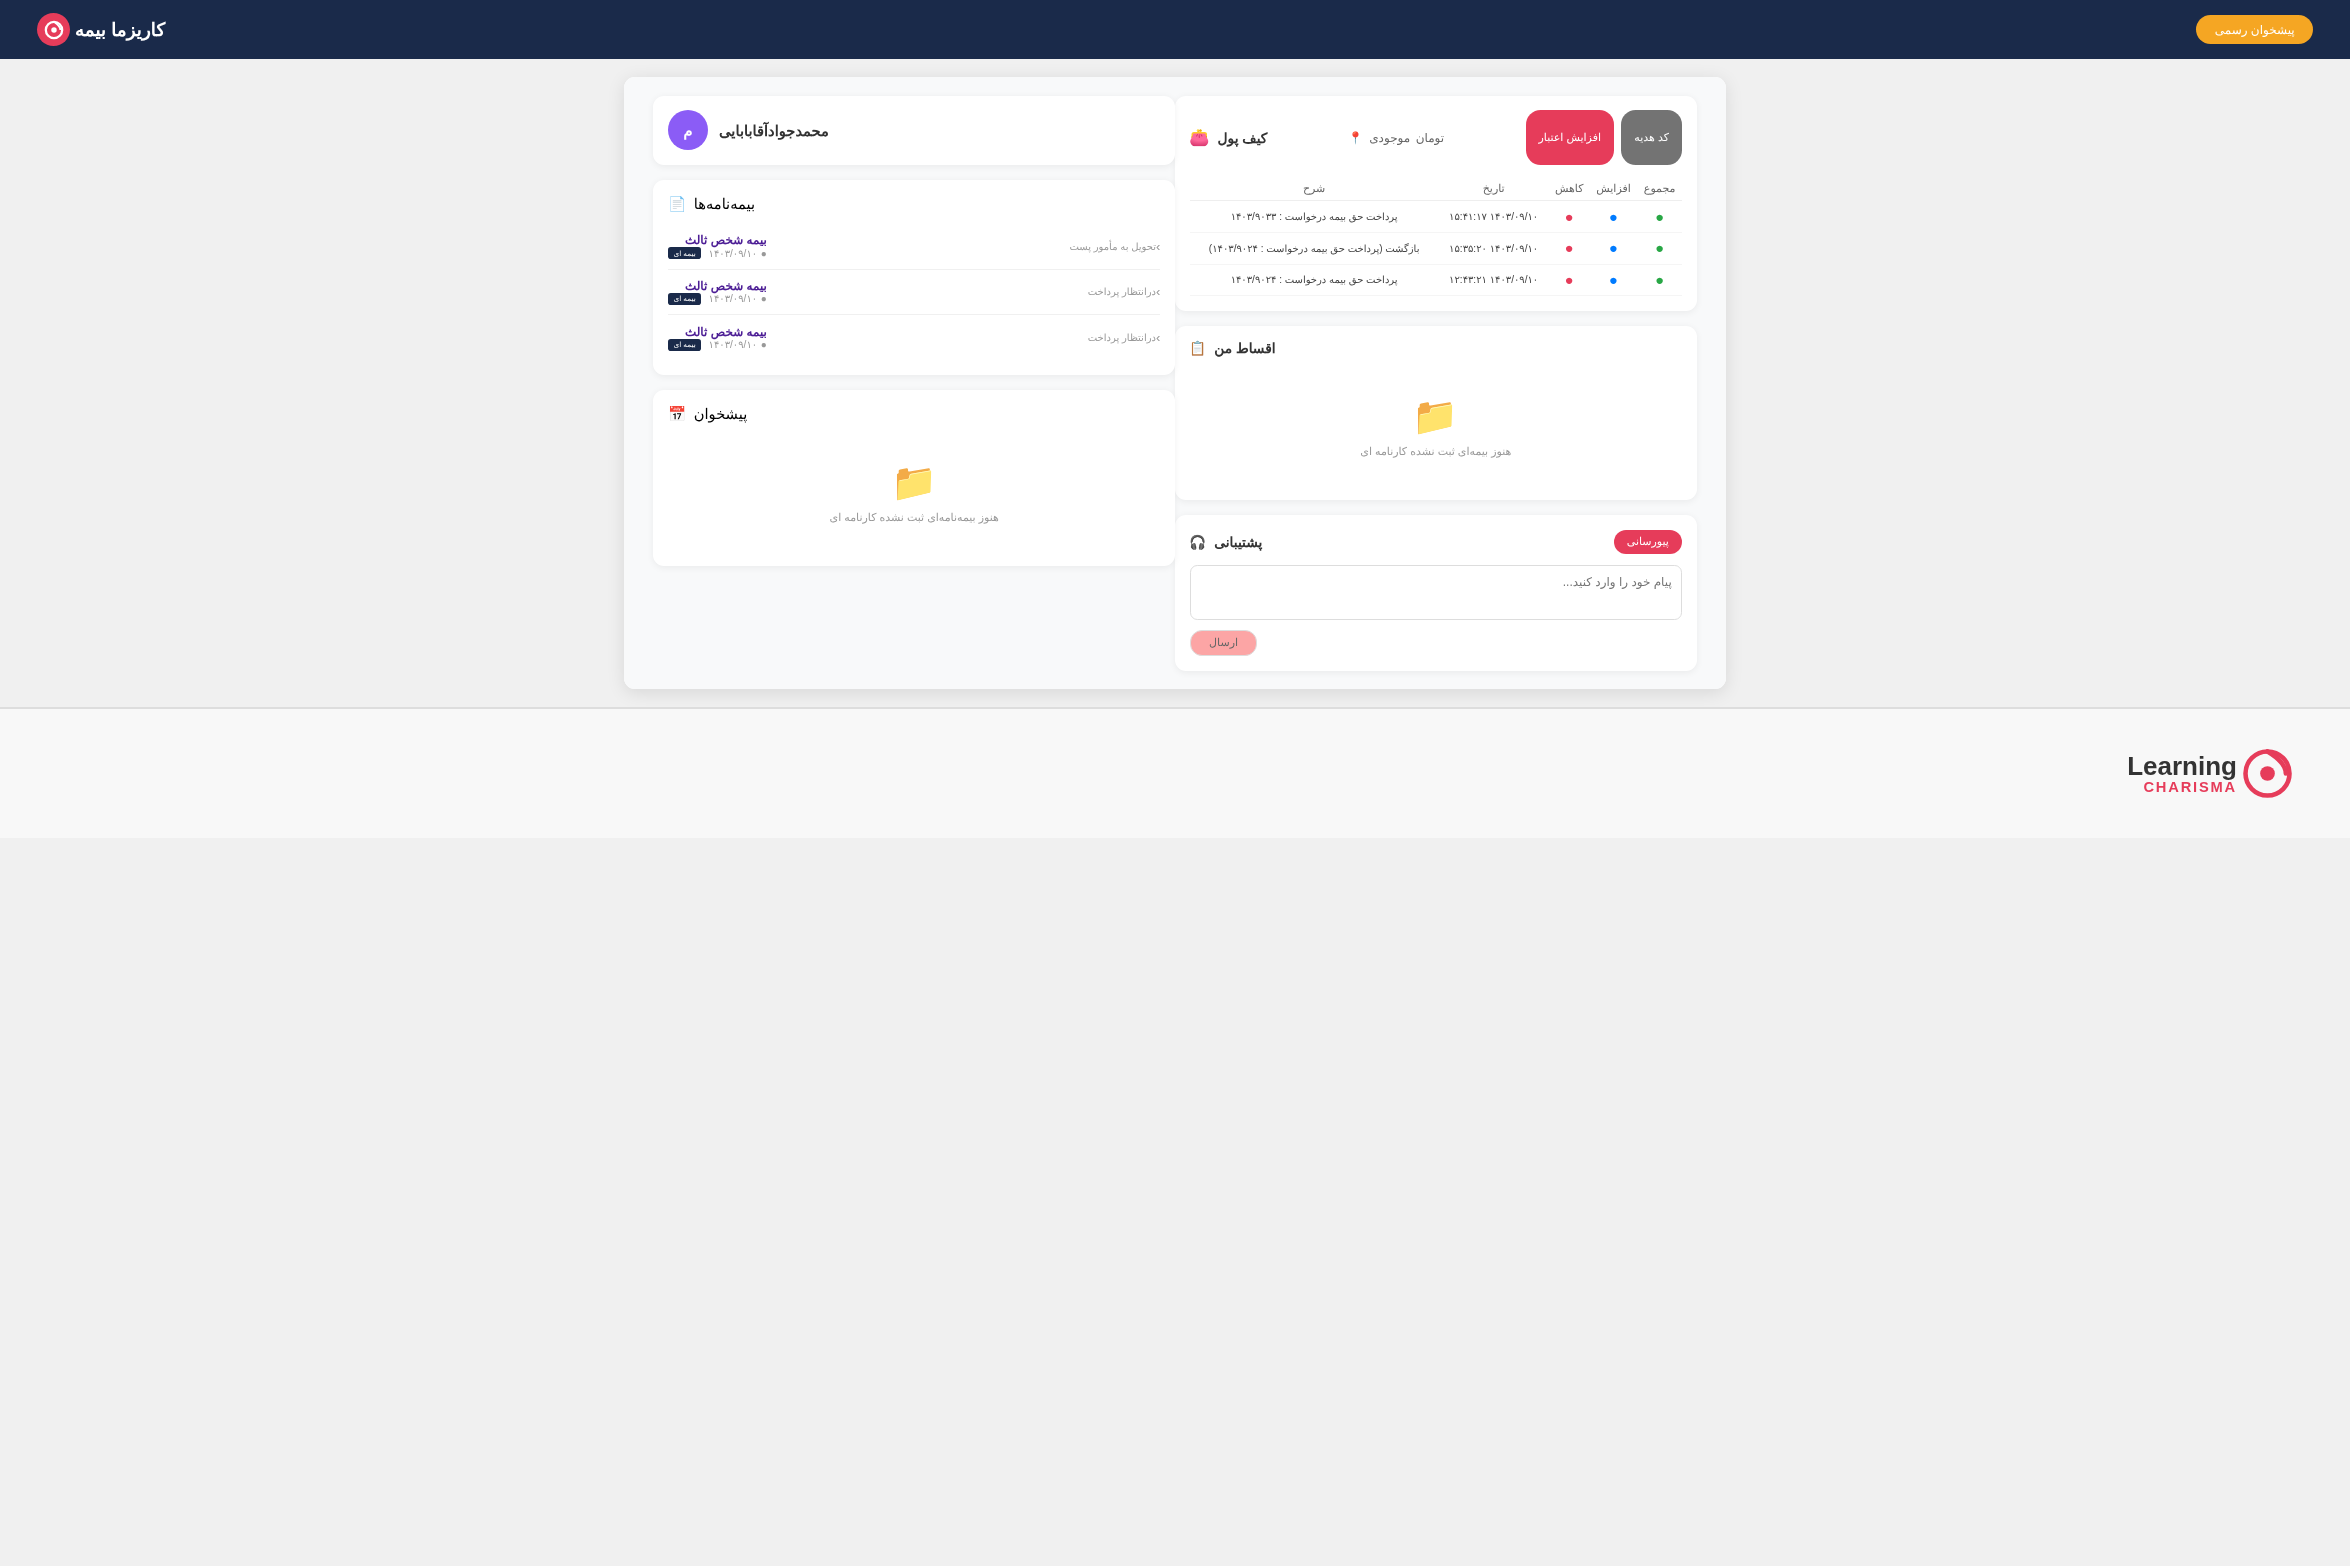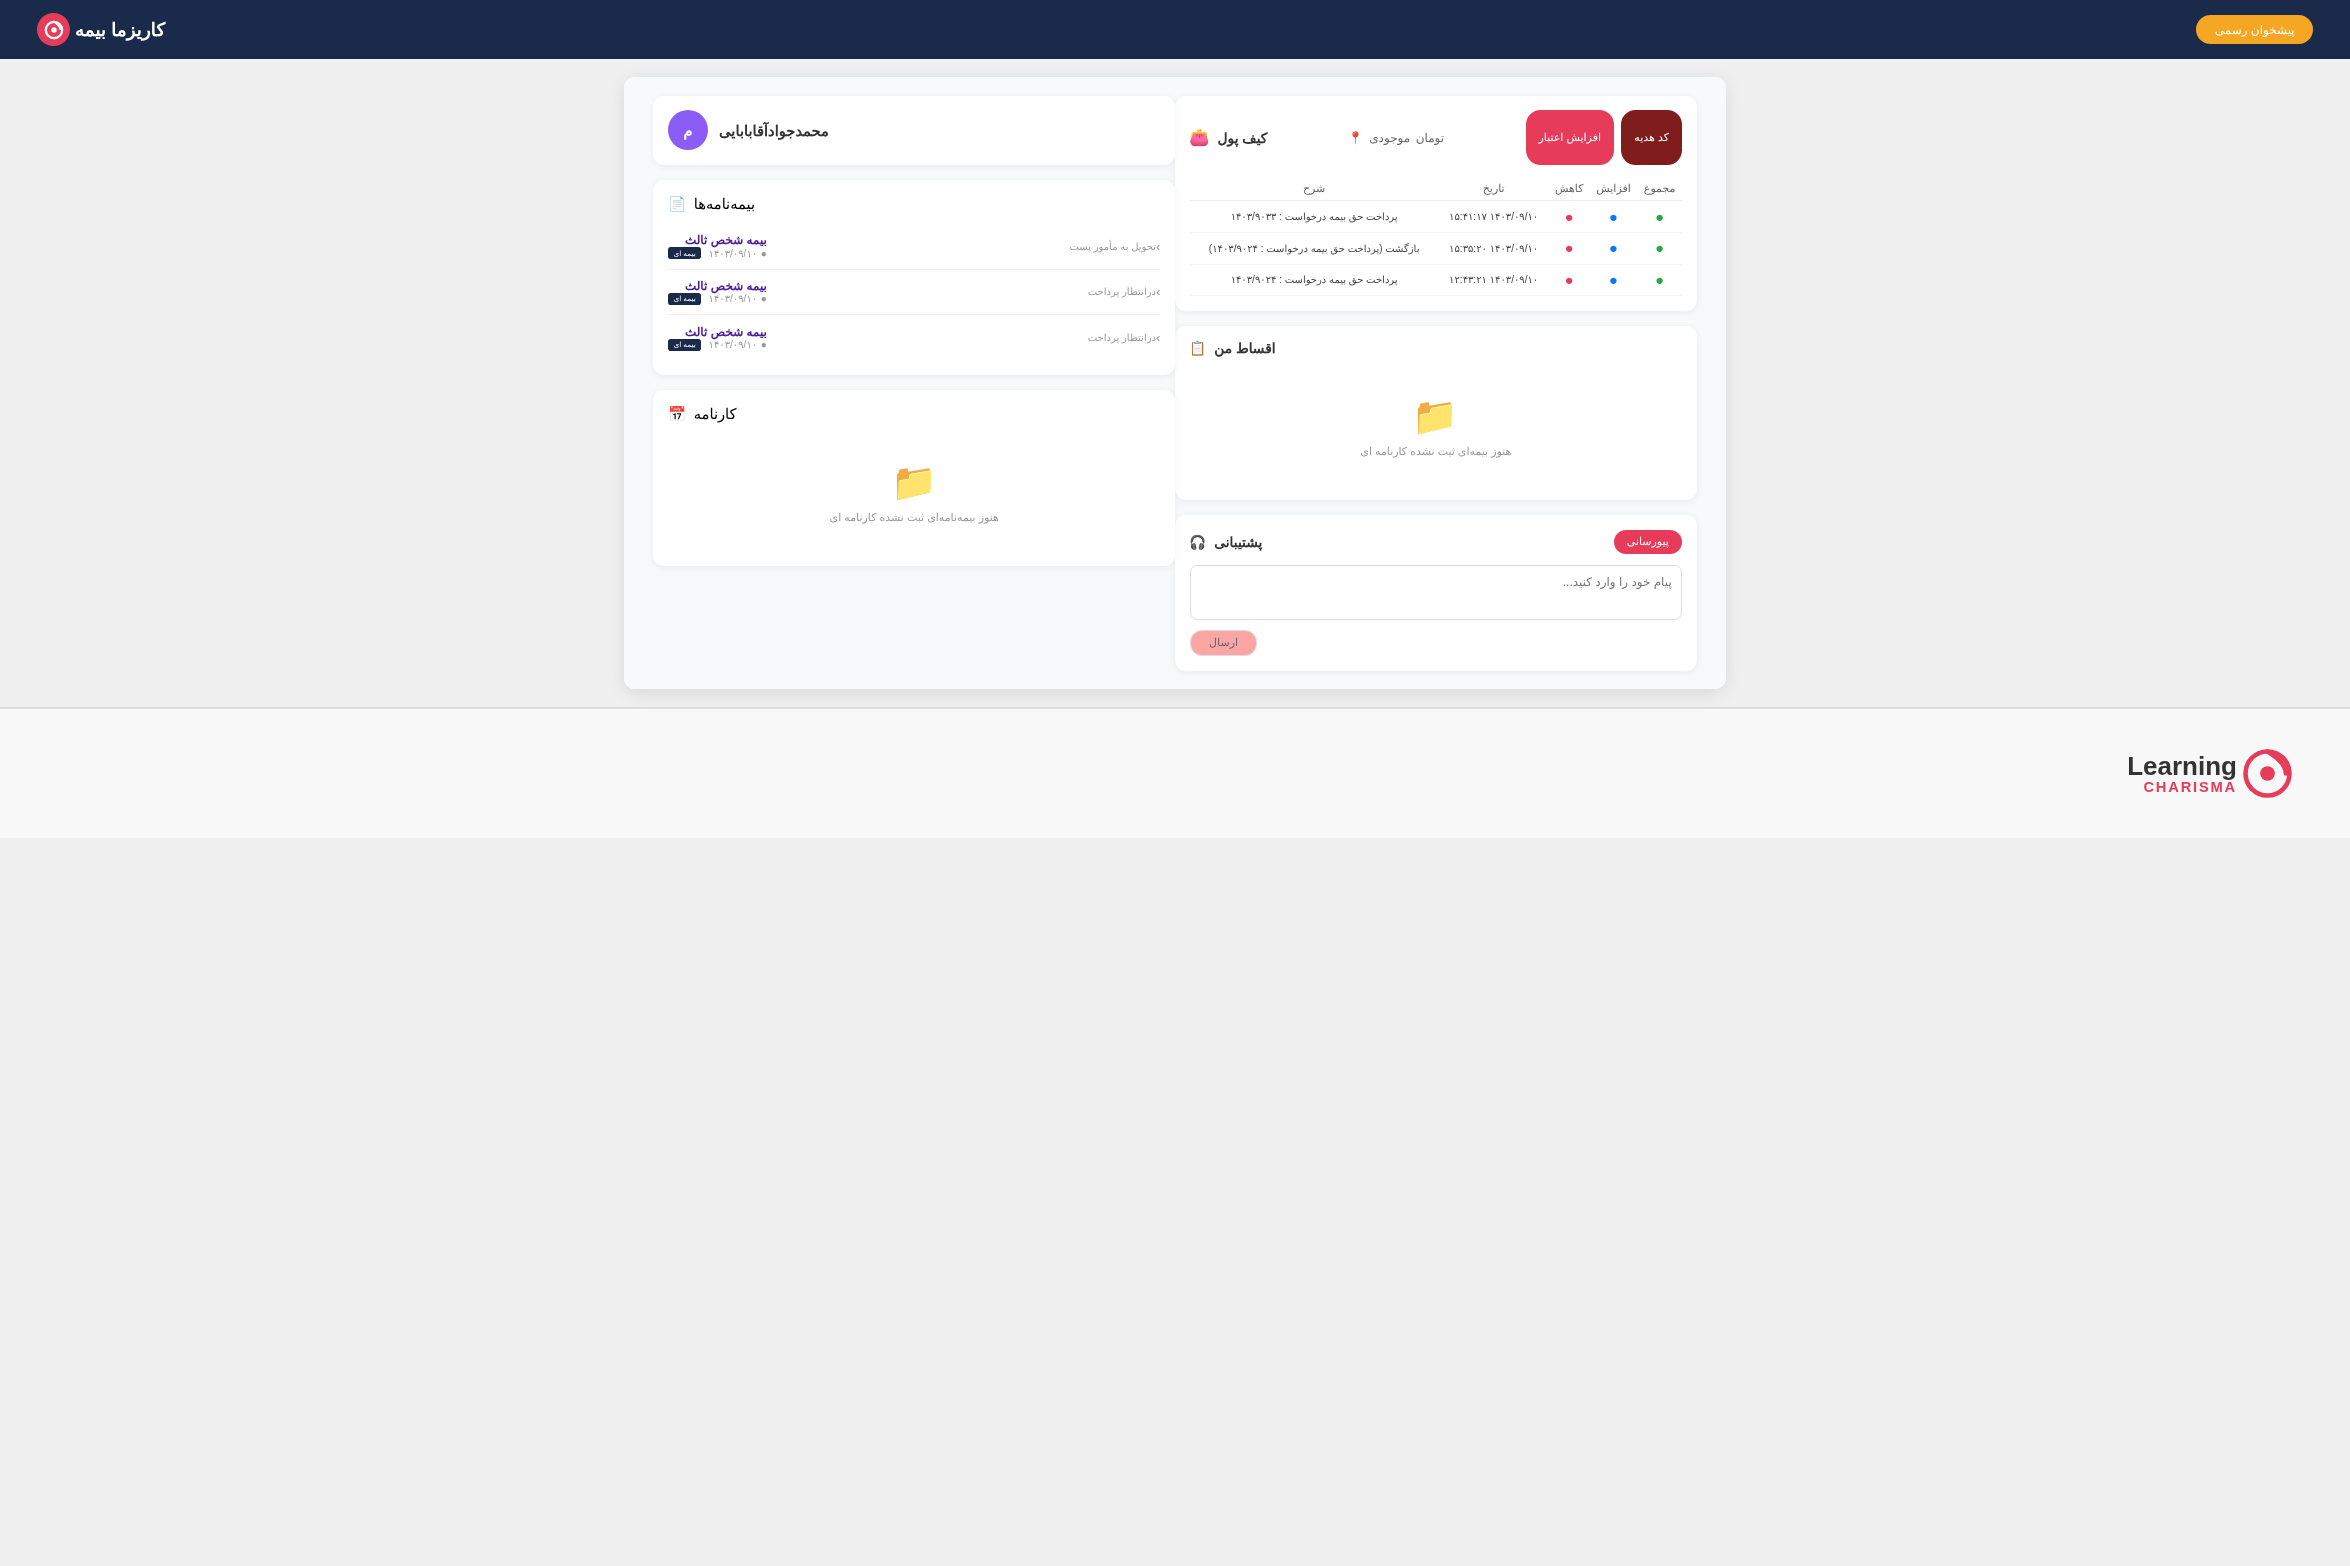--- a/index.html
+++ b/index.html
@@ -113,21 +113,21 @@
       align-items: center;
       gap: 5.5px;
       font-size: 12px;
       color: #666;
     }
     .wallet-actions {
       display: flex;
       gap: 7.3px;
     }
     .btn-gift {
-      background: #7f1d1d;
+      background: #737373;
       color: white;
       border: none;
       border-radius: 14.7px;
       padding: 5.5px 13px;
       font-size: 11px;
       cursor: pointer;
       font-family: inherit;
     }
     .btn-increase {
       background: #e63c5a;
@@ -545,21 +545,21 @@
               <span>●</span>
               <span>۱۴۰۳/۰۹/۱۰</span>
               <span class="policy-logo">بیمه ای</span>
             </div>
           </div>
         </div>
       </div>
 
       <div class="card">
         <div class="calendar-header">
-          <span>کارنامه</span>
+          <span>پیشخوان</span>
           <span>📅</span>
         </div>
         <div class="calendar-empty">
           <span class="empty-icon">📁</span>
           <span>هنوز بیمه‌نامه‌ای ثبت نشده کارنامه ای</span>
         </div>
       </div>
 
     </div>
   </div>

